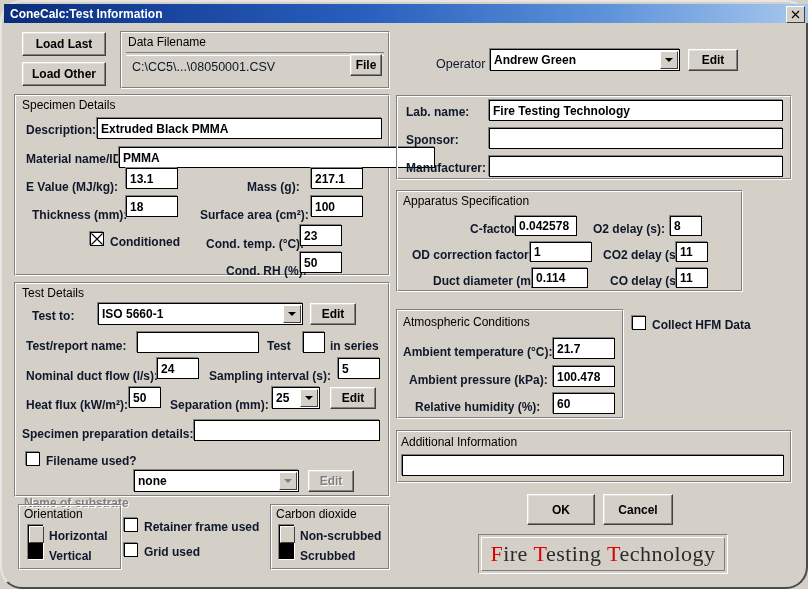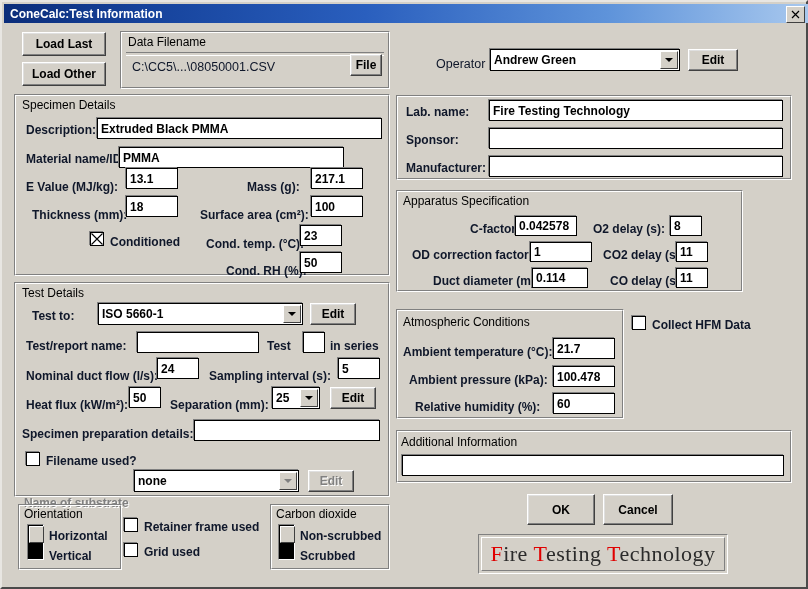--- a/index.html
+++ b/index.html
@@ -10,20 +10,21 @@
     -webkit-font-smoothing:none;
   }
   .win{
     position:absolute;left:0;top:0;width:808px;height:589px;
     background:#d4d0c8;
     border-left:2px solid #e8e6e2;
     border-top:2px solid #e8e6e2;
     border-right:2px solid #4a4a4a;
     border-bottom:2px solid #4a4a4a;
     box-sizing:border-box;
+    border-radius:22px;
   }
   
   .titlebar{
     position:absolute;left:2px;top:2px;width:804px;height:19px;
     background:linear-gradient(to right,#0b2d7a 0%,#16439c 18%,#2a5fbe 45%,#5e93da 75%,#a8c8ee 100%);
     display:flex;align-items:center;
   }
   .titlebar .ttl{
     color:#ffffff;font-size:12px;font-weight:bold;padding-left:6px;
     letter-spacing:0px;white-space:nowrap;
@@ -169,21 +170,21 @@
 
   <div class="panel" style="left:12px;top:92px;width:376px;height:182px;">
     <div class="inner"></div>
   </div>
   <div class="grplabel" style="left:20px;top:96px;">Specimen Details</div>
 
   <div class="lbl" style="left:24px;top:121px;">Description:</div>
   <div class="field" style="left:95px;top:116px;width:285px;height:21px;">Extruded Black PMMA</div>
 
   <div class="lbl" style="left:24px;top:150px;">Material name/ID:</div>
-  <div class="field" style="left:117px;top:145px;width:225px;height:21px;">PMMA</div>
+  <div class="field" style="left:117px;top:145px;width:316px;height:21px;">PMMA</div>
 
   <div class="lbl" style="left:24px;top:178px;">E Value (MJ/kg):</div>
   <div class="field" style="left:124px;top:166px;width:52px;height:21px;">13.1</div>
 
   <div class="lbl" style="left:245px;top:178px;">Mass (g):</div>
   <div class="field" style="left:309px;top:166px;width:52px;height:21px;">217.1</div>
 
   <div class="lbl" style="left:30px;top:206px;">Thickness (mm):</div>
   <div class="field" style="left:124px;top:194px;width:52px;height:21px;">18</div>
 

